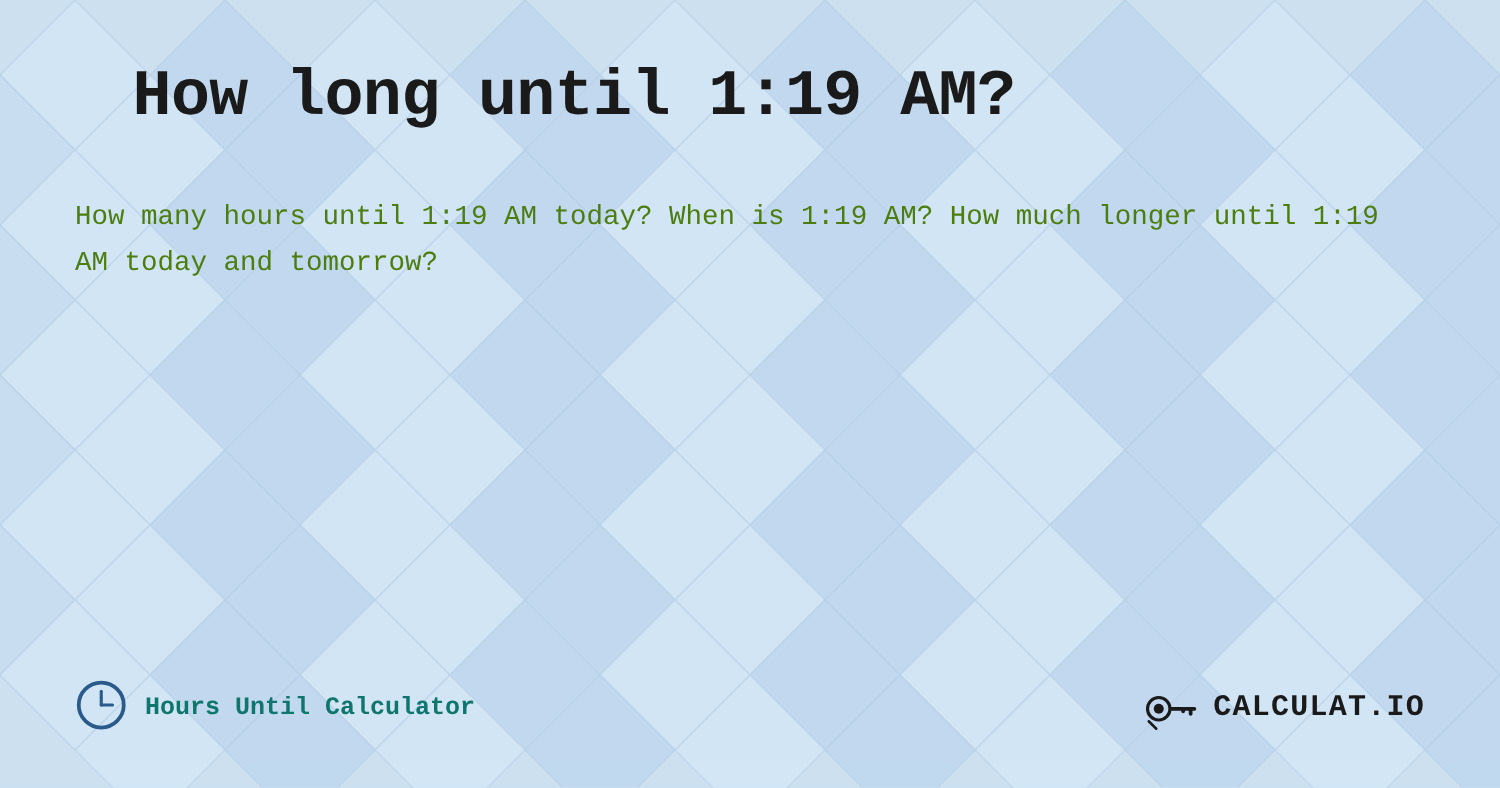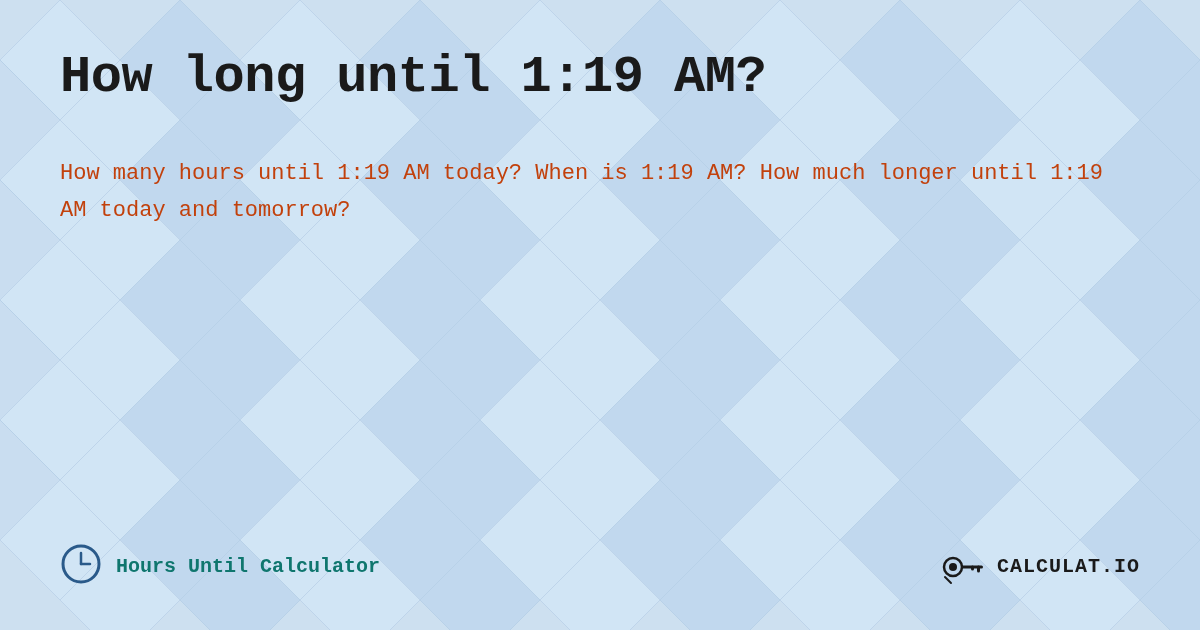--- a/index.html
+++ b/index.html
@@ -40,27 +40,28 @@
       flex: 1;
     }
 
     h1 {
       font-family: 'Courier New', Courier, monospace;
       font-size: 52px;
       font-weight: 700;
       color: #1a1a1a;
       margin-bottom: 48px;
       letter-spacing: -0.5px;
+      margin-left: 46px;
     }
 
     .description {
       font-family: 'Courier New', Courier, monospace;
       font-size: 22px;
       line-height: 1.7;
-      color: #c2410c;
+      color: #4d7c0f;
       max-width: 1050px;
     }
 
     .footer {
       display: flex;
       align-items: center;
       justify-content: space-between;
       padding-top: 20px;
     }
 
@@ -78,21 +79,21 @@
     }
 
     .logo-right {
       display: flex;
       align-items: center;
       gap: 6px;
     }
 
     .logo-text {
       font-family: 'Courier New', Courier, monospace;
-      font-size: 20px;
+      font-size: 24px;
       font-weight: 700;
       color: #1a1a1a;
       letter-spacing: 1px;
     }
   </style>
 </head>
 <body>
 
 <svg class="bg-pattern" viewBox="0 0 1200 630" xmlns="http://www.w3.org/2000/svg">
   <rect width="1200" height="630" fill="#cde0f0"></rect>

